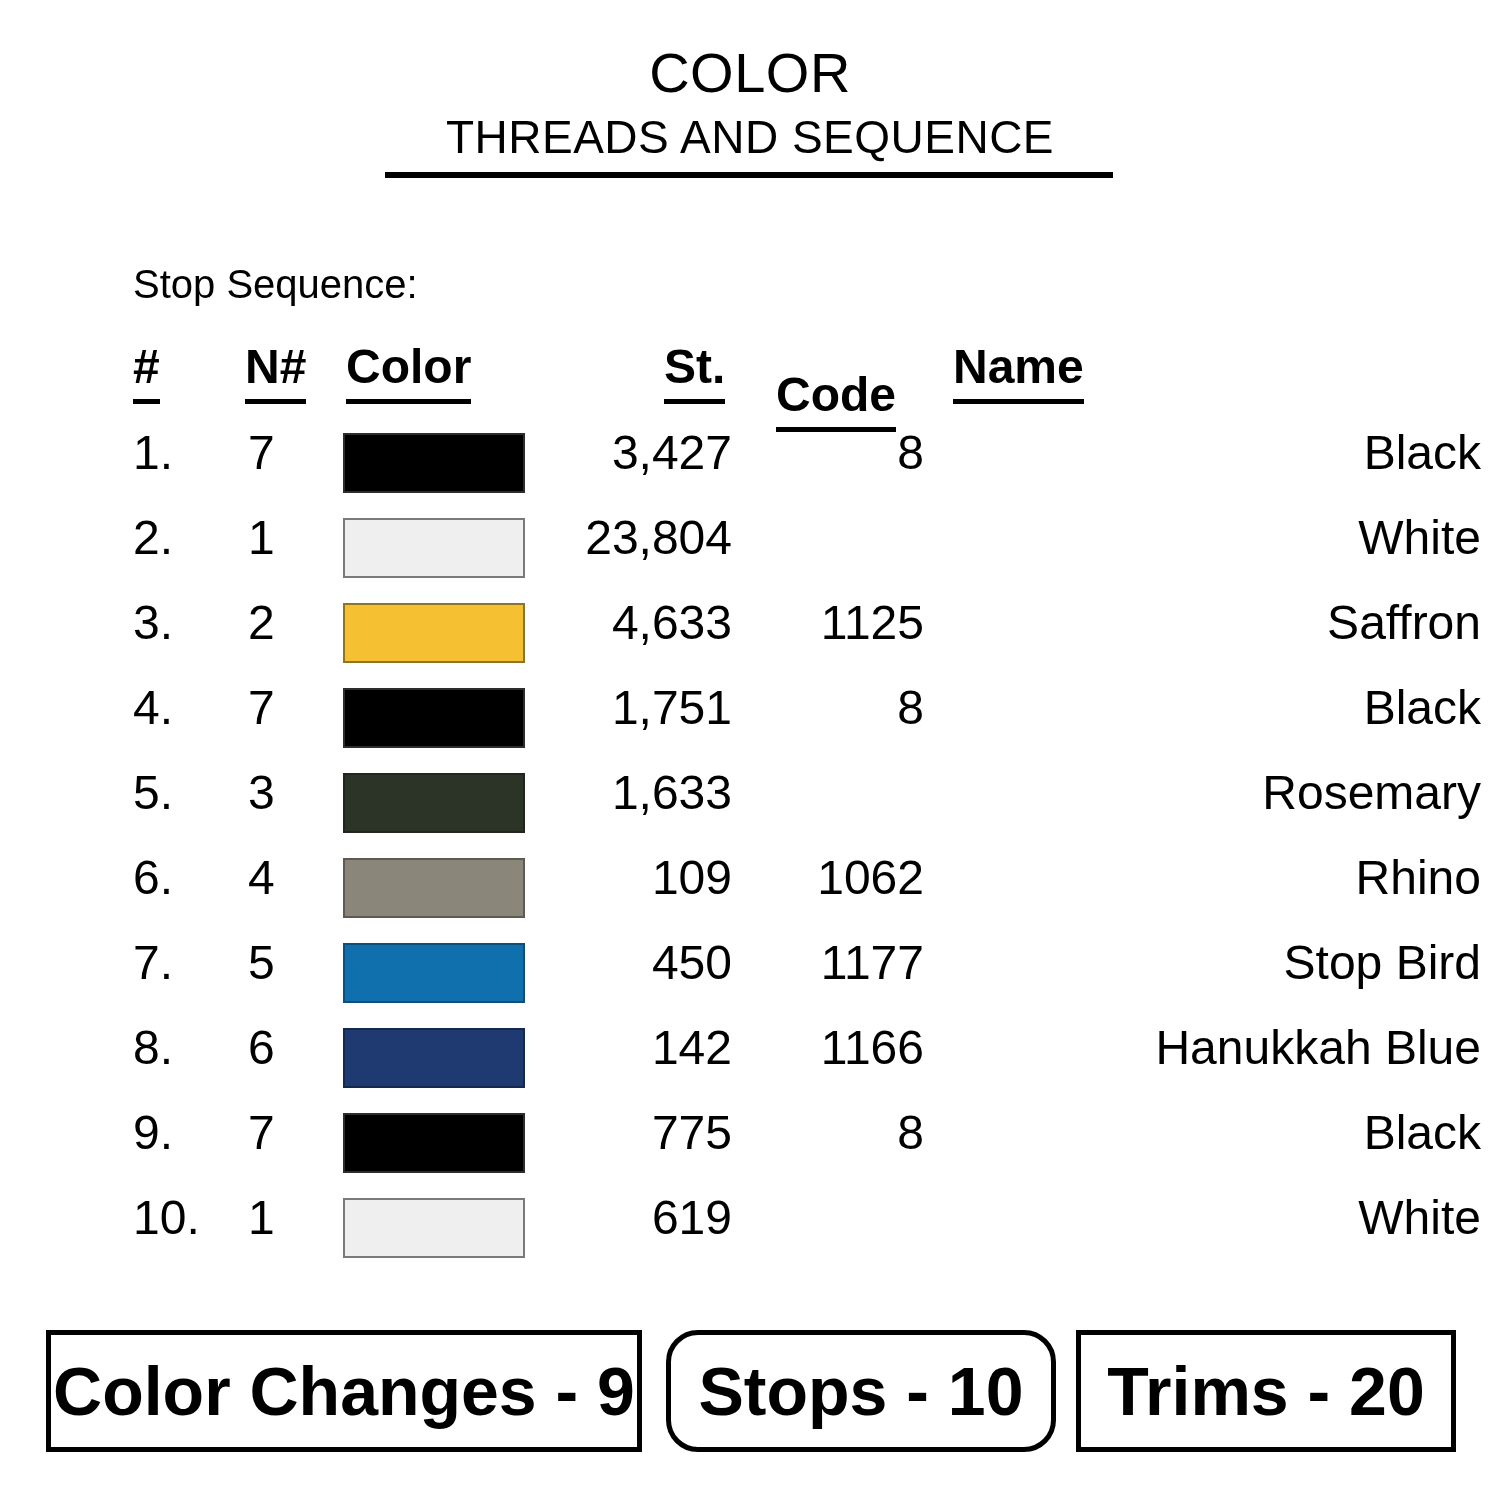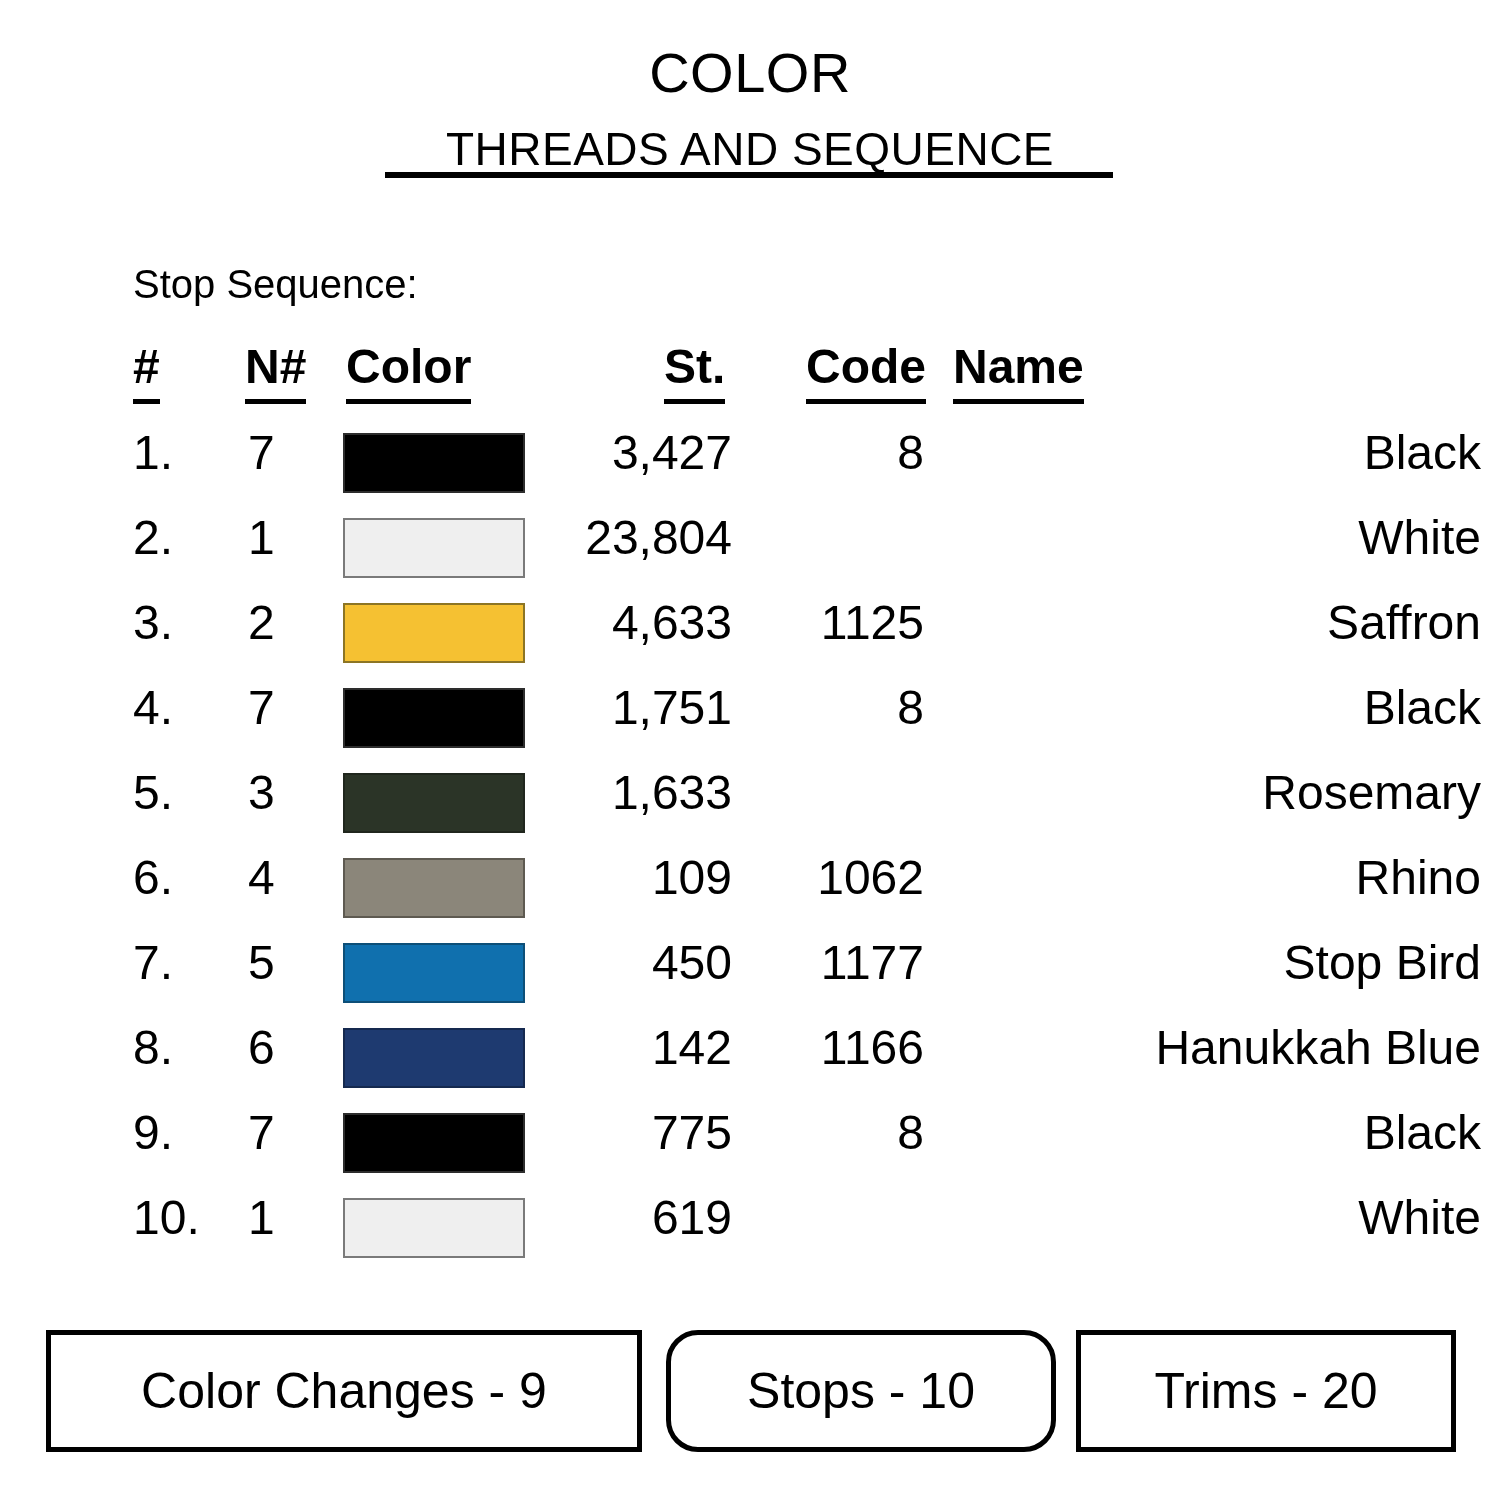--- a/index.html
+++ b/index.html
@@ -36,21 +36,21 @@
     font-size: 56px;
     line-height: 62px;
     font-weight: 400;
     letter-spacing: 0.5px;
   }
   .title-sub {
     font-size: 46px;
     line-height: 54px;
     font-weight: 400;
     letter-spacing: 0.5px;
-    margin-top: 18px;
+    margin-top: 6px;
   }
   .title-rule {
     position: absolute;
     left: 385px;
     top: 172px;
     width: 728px;
     height: 6px;
     background: #000000;
   }
 
@@ -103,21 +103,21 @@
   .c-n     { left: 248px; width: 80px;  text-align: left; }
   .c-st    { left: 470px; width: 262px; text-align: right; }
   .c-code  { left: 742px; width: 182px; text-align: right; }
   .c-name  { left: 961px; width: 520px; text-align: right; }
 
   
   .h-idx  { left: 133px; }
   .h-n    { left: 245px; }
   .h-swa  { left: 346px; }
   .h-st   { left: 664px; }
-  .h-code { left: 806px; }
+  .h-code { left: 776px; margin-top: 28px; }
   .h-name { left: 953px; }
 
   .swatch {
     position: absolute;
     left: 343px;
     top: 11px;
     width: 182px;
     height: 60px;
     box-sizing: border-box;
     border: 2px solid #6f6f6f;
@@ -136,23 +136,23 @@
     top: 0;
     height: 122px;
     box-sizing: border-box;
     border: 5px solid #000000;
     background: #ffffff;
     display: flex;
     align-items: center;
     justify-content: center;
   }
   .sbox span {
-    font-size: 50px;
+    font-size: 68px;
     line-height: 58px;
-    font-weight: 400;
+    font-weight: 700;
     white-space: nowrap;
   }
   .sbox-1 { left: 46px;   width: 596px; }
   .sbox-2 { left: 666px;  width: 390px; border-radius: 32px; }
   .sbox-3 { left: 1076px; width: 380px; }
 </style>
 </head>
 <body>
 
 <div class="page">

